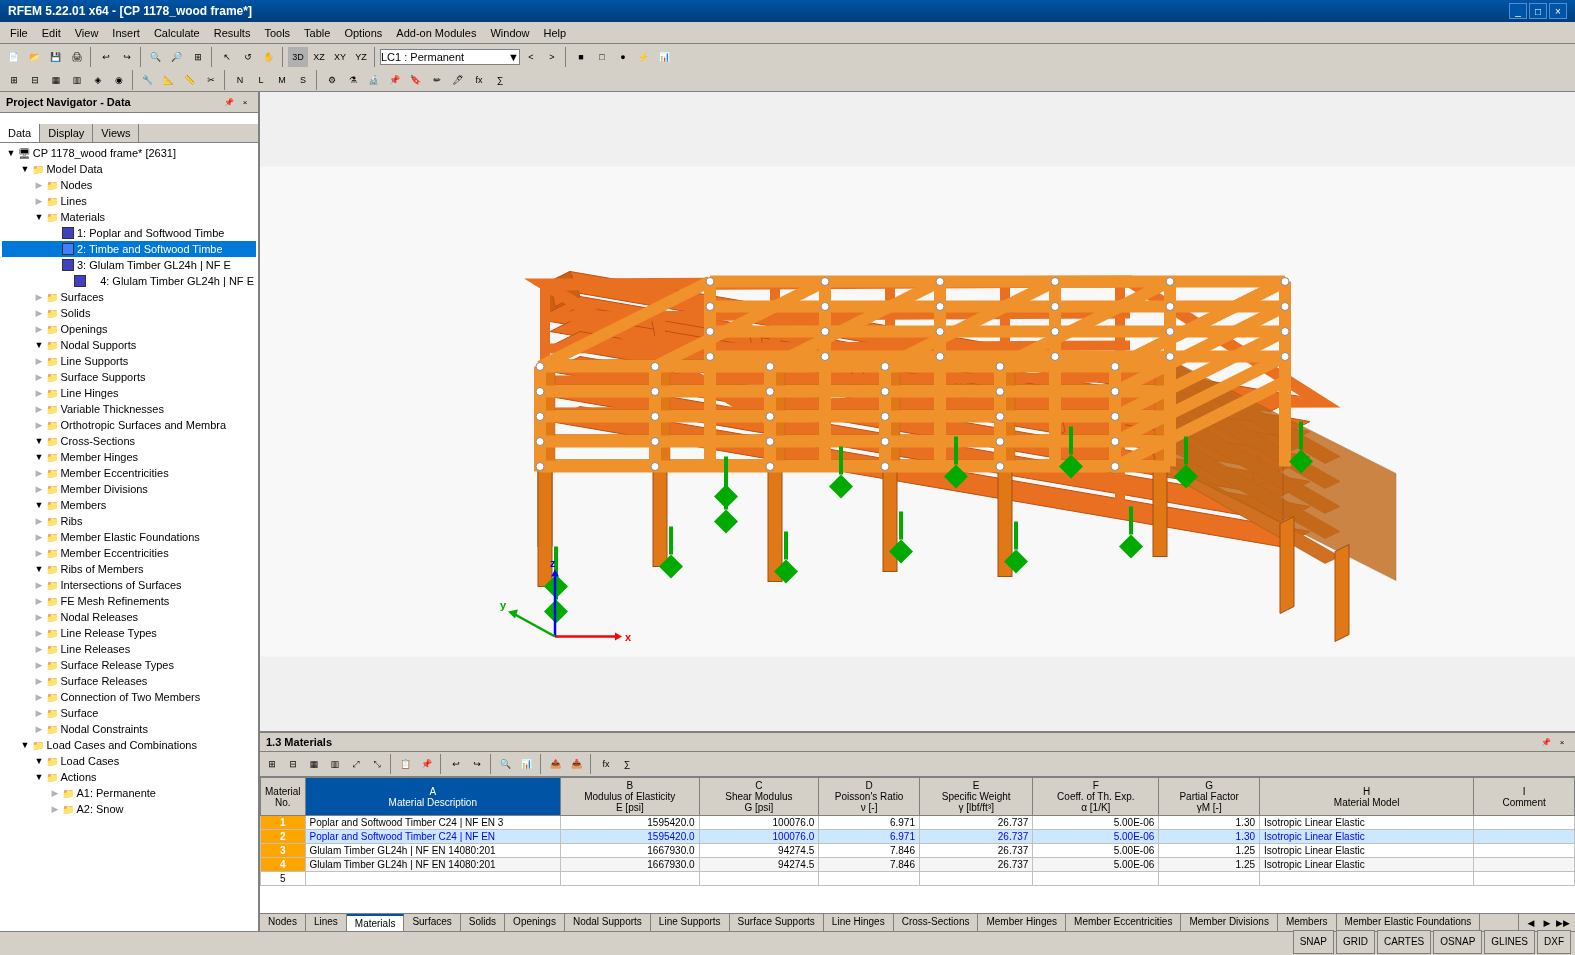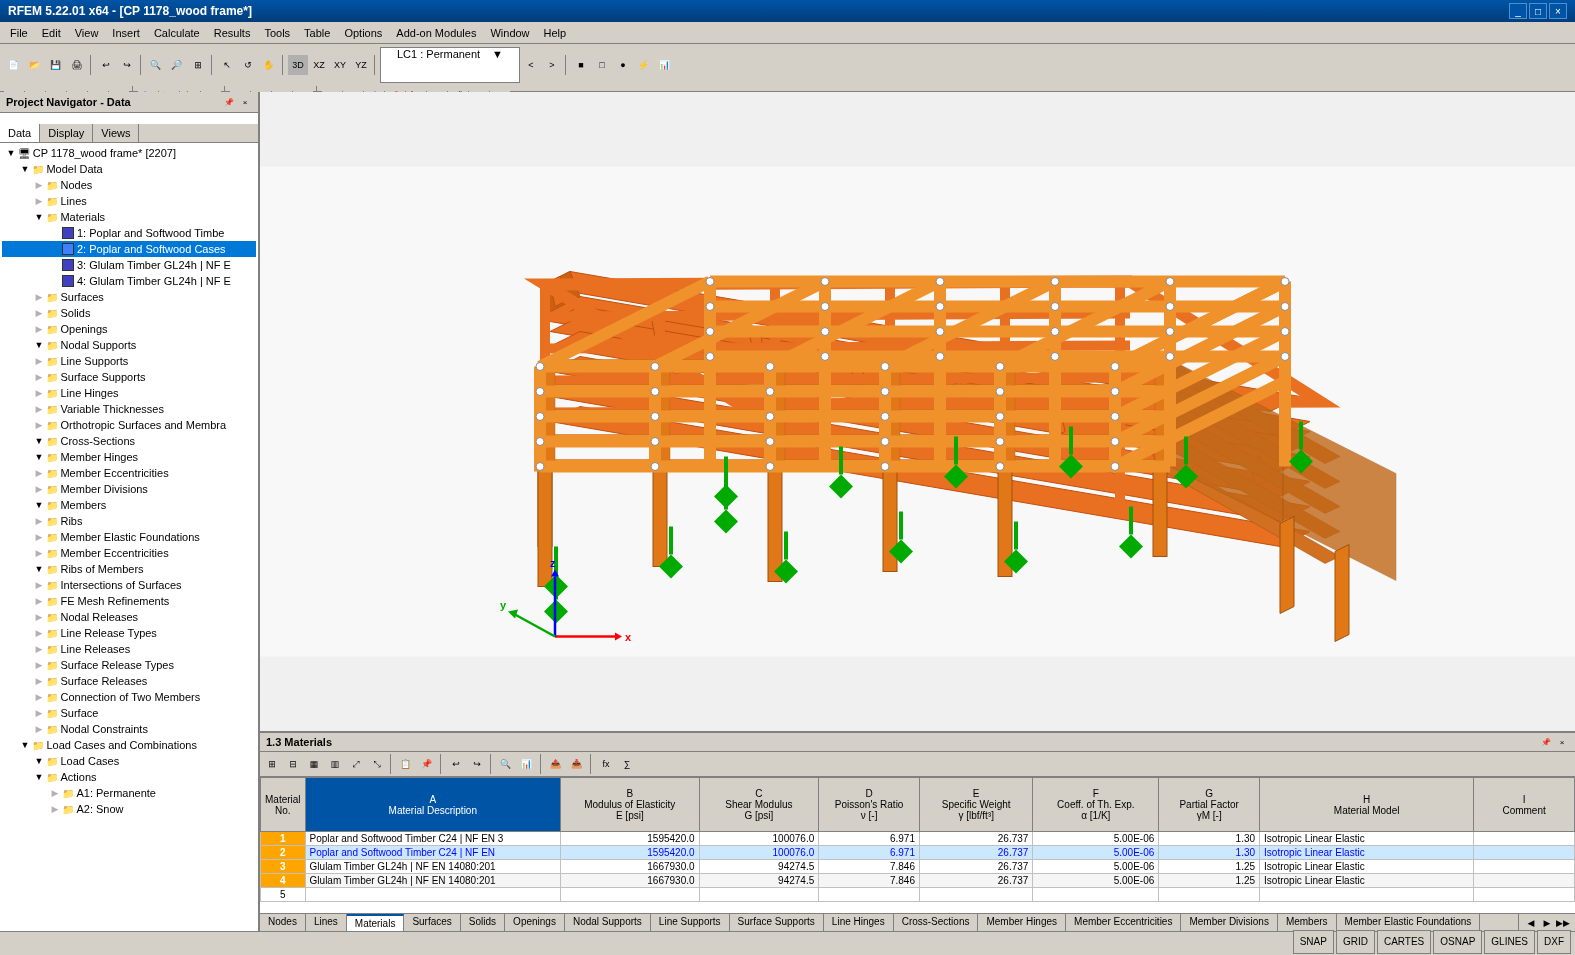--- a/index.html
+++ b/index.html
@@ -12,21 +12,21 @@
 
     
     .menu-bar { background: #d4d0c8; border-bottom: 1px solid #808080; height: 22px; display: flex; align-items: center; padding: 0 4px; gap: 2px; }
     .menu-item { padding: 2px 6px; font-size: 11px; cursor: pointer; height: 20px; display: flex; align-items: center; }
 
     
     .toolbar-area { background: #d4d0c8; border-bottom: 1px solid #808080; padding: 2px; display: flex; flex-wrap: wrap; gap: 1px; }
     .toolbar-row { display: flex; align-items: center; gap: 1px; width: 100%; padding: 1px 0; }
     .tb-btn { background: #d4d0c8; border: 1px solid transparent; width: 20px; height: 20px; display: flex; align-items: center; justify-content: center; font-size: 9px; cursor: pointer; }
     .tb-separator { width: 3px; height: 20px; border-left: 1px solid #808080; margin: 0 2px; }
-    .tb-dropdown { background: white; border: 1px solid #808080; height: 36px; font-size: 11px; padding: 0 16px; display: flex; align-items: flex-start; min-width: 120px; }
+    .tb-dropdown { background: white; border: 1px solid #808080; height: 16px; font-size: 11px; padding: 0 0; display: flex; align-items: center; min-width: 120px; }
 
     
     .main-layout { display: flex; height: calc(955px - 22px - 22px - 48px - 20px); }
 
     
     .project-nav { width: 260px; min-width: 260px; background: white; border-right: 2px solid #808080; display: flex; flex-direction: column; overflow: hidden; }
     .nav-header { background: #d4d0c8; border-bottom: 1px solid #808080; padding: 3px 6px; font-size: 11px; font-weight: bold; display: flex; justify-content: space-between; align-items: center; }
     .nav-tabs { display: flex; border-bottom: 1px solid #808080; background: #d4d0c8; margin-top: 11px; }
     .nav-tab { padding: 3px 8px; font-size: 11px; cursor: pointer; border-right: 1px solid #808080; }
     .nav-tab.active { background: white; }
@@ -41,21 +41,21 @@
     .viewport { flex: 1; background: #1a1a2e; position: relative; overflow: hidden; min-height: 300px; }
 
     
     .bottom-panel { height: 200px; background: white; border-top: 2px solid #808080; display: flex; flex-direction: column; }
     .panel-header { background: #d4d0c8; border-bottom: 1px solid #808080; padding: 2px 6px; font-size: 11px; font-weight: bold; display: flex; align-items: center; justify-content: space-between; }
     .panel-toolbar { background: #d4d0c8; border-bottom: 1px solid #808080; padding: 2px; display: flex; gap: 1px; }
     .panel-content { flex: 1; overflow: auto; }
 
     
     .data-table { width: 100%; border-collapse: collapse; font-size: 10px; }
-    .data-table th { background: #d4d0c8; border: 1px solid #808080; padding: 10px 4px; text-align: center; font-weight: normal; position: sticky; top: 0; white-space: nowrap; }
+    .data-table th { background: #d4d0c8; border: 1px solid #808080; padding: 2px 4px; text-align: center; font-weight: normal; position: sticky; top: 0; white-space: nowrap; }
     .data-table td { border: 1px solid #c0c0c0; padding: 1px 4px; white-space: nowrap; }
     .data-table tr:nth-child(even) { background: #f5f5f5; }
     .col-header-blue { background: #0054a6 !important; color: white; }
     .link-blue { color: #0000ff; }
 
     
     .bottom-tabs { display: flex; border-top: 1px solid #808080; background: #d4d0c8; overflow-x: auto; }
     .bottom-tab { padding: 2px 8px; font-size: 10px; border-right: 1px solid #808080; cursor: pointer; white-space: nowrap; flex-shrink: 0; }
     .bottom-tab.active { background: white; border-top: 2px solid #0054a6; }
 
@@ -181,21 +181,21 @@
     <div class="nav-tabs">
       <div class="nav-tab active">Data</div>
       <div class="nav-tab">Display</div>
       <div class="nav-tab">Views</div>
     </div>
     <div class="nav-tree">
 
       <div class="tree-item">
         <span class="expand-btn">▼</span>
         <span class="tree-icon">🖥</span>
-        <span>CP 1178_wood frame* [2207]</span>
+        <span>CP 1178_wood frame* [2631]</span>
       </div>
 
       <div class="tree-item" style="padding-left:16px;">
         <span class="expand-btn">▼</span>
         <span class="tree-icon">📁</span>
         <span>Model Data</span>
       </div>
 
       <div class="tree-item" style="padding-left:30px;">
         <span class="expand-btn" style="opacity:0.3;">▶</span>
@@ -217,30 +217,30 @@
 
       <div class="tree-item" style="padding-left:46px;">
         <span class="expand-btn" style="opacity:0;">▶</span>
         <span style="width:12px;height:12px;background:#4040c0;display:inline-block;margin-right:3px;border:1px solid #333;flex-shrink:0;"></span>
         <span>1: Poplar and Softwood Timbe</span>
       </div>
 
       <div class="tree-item selected" style="padding-left:46px;">
         <span class="expand-btn" style="opacity:0;">▶</span>
         <span style="width:12px;height:12px;background:#4080ff;display:inline-block;margin-right:3px;border:1px solid #333;flex-shrink:0;"></span>
-        <span>2: Poplar and Softwood Cases</span>
+        <span>2: Timbe and Softwood Timbe</span>
       </div>
 
       <div class="tree-item" style="padding-left:46px;">
         <span class="expand-btn" style="opacity:0;">▶</span>
         <span style="width:12px;height:12px;background:#4040c0;display:inline-block;margin-right:3px;border:1px solid #333;flex-shrink:0;"></span>
         <span>3: Glulam Timber GL24h | NF E</span>
       </div>
 
-      <div class="tree-item" style="padding-left:46px;">
+      <div class="tree-item" style="padding-left:46px;justify-content:space-between;">
         <span class="expand-btn" style="opacity:0;">▶</span>
         <span style="width:12px;height:12px;background:#4040c0;display:inline-block;margin-right:3px;border:1px solid #333;flex-shrink:0;"></span>
         <span>4: Glulam Timber GL24h | NF E</span>
       </div>
 
       <div class="tree-item" style="padding-left:30px;">
         <span class="expand-btn" style="opacity:0.3;">▶</span>
         <span class="tree-icon">📁</span>
         <span>Surfaces</span>
       </div>

